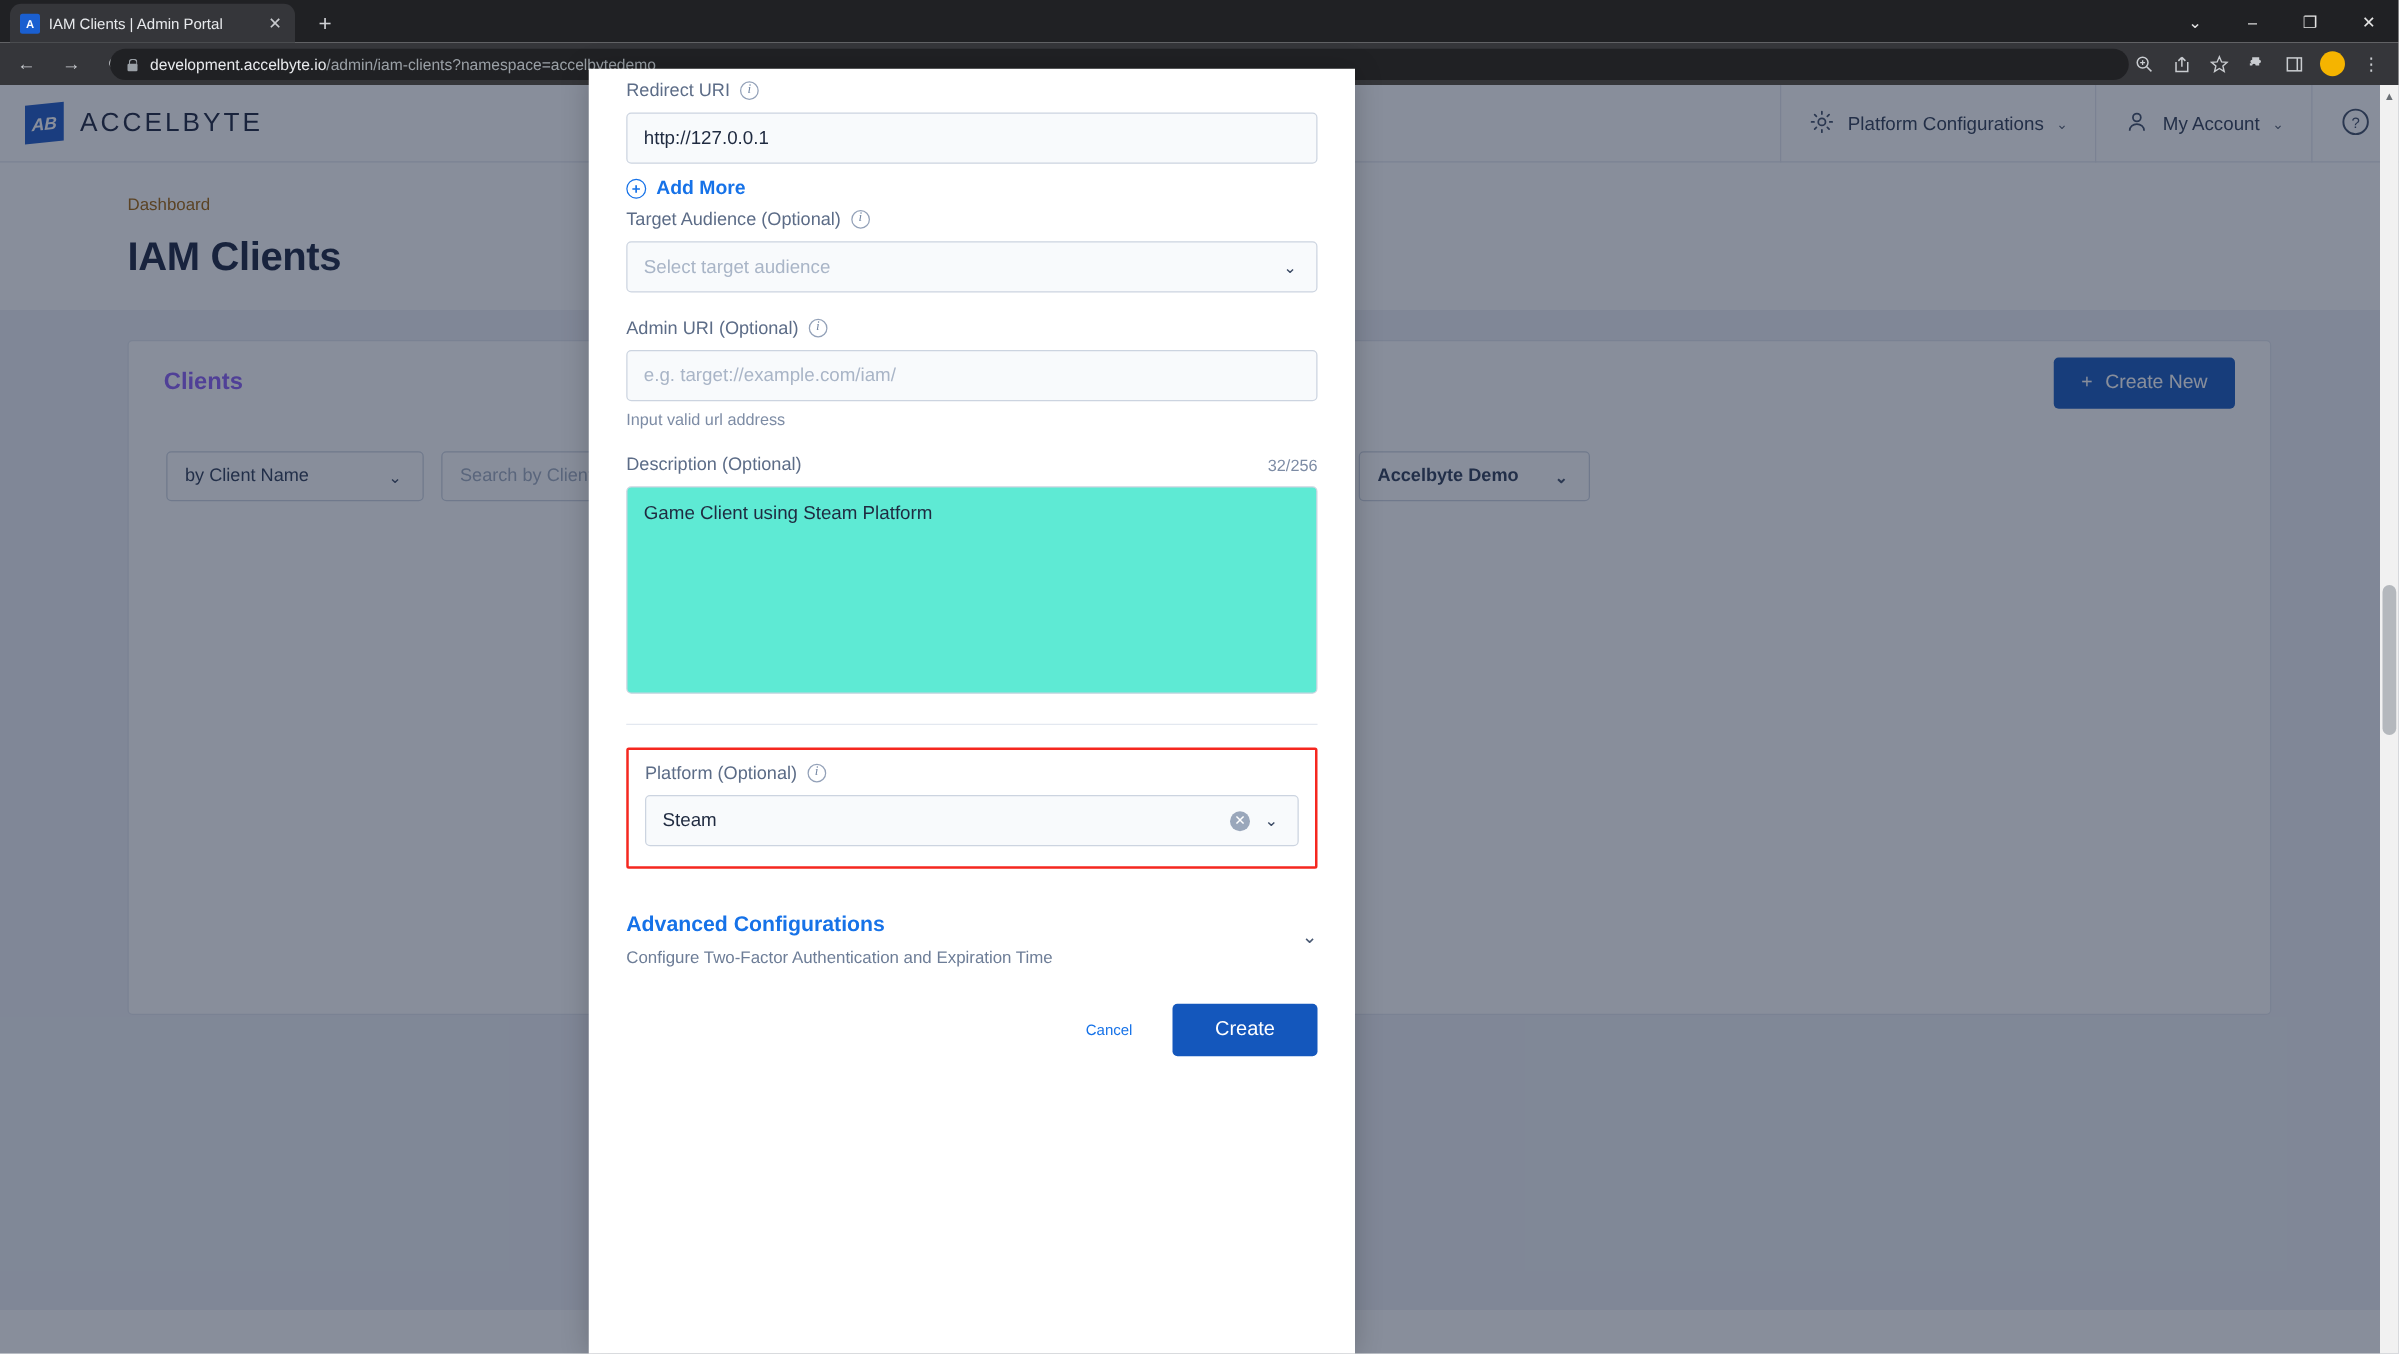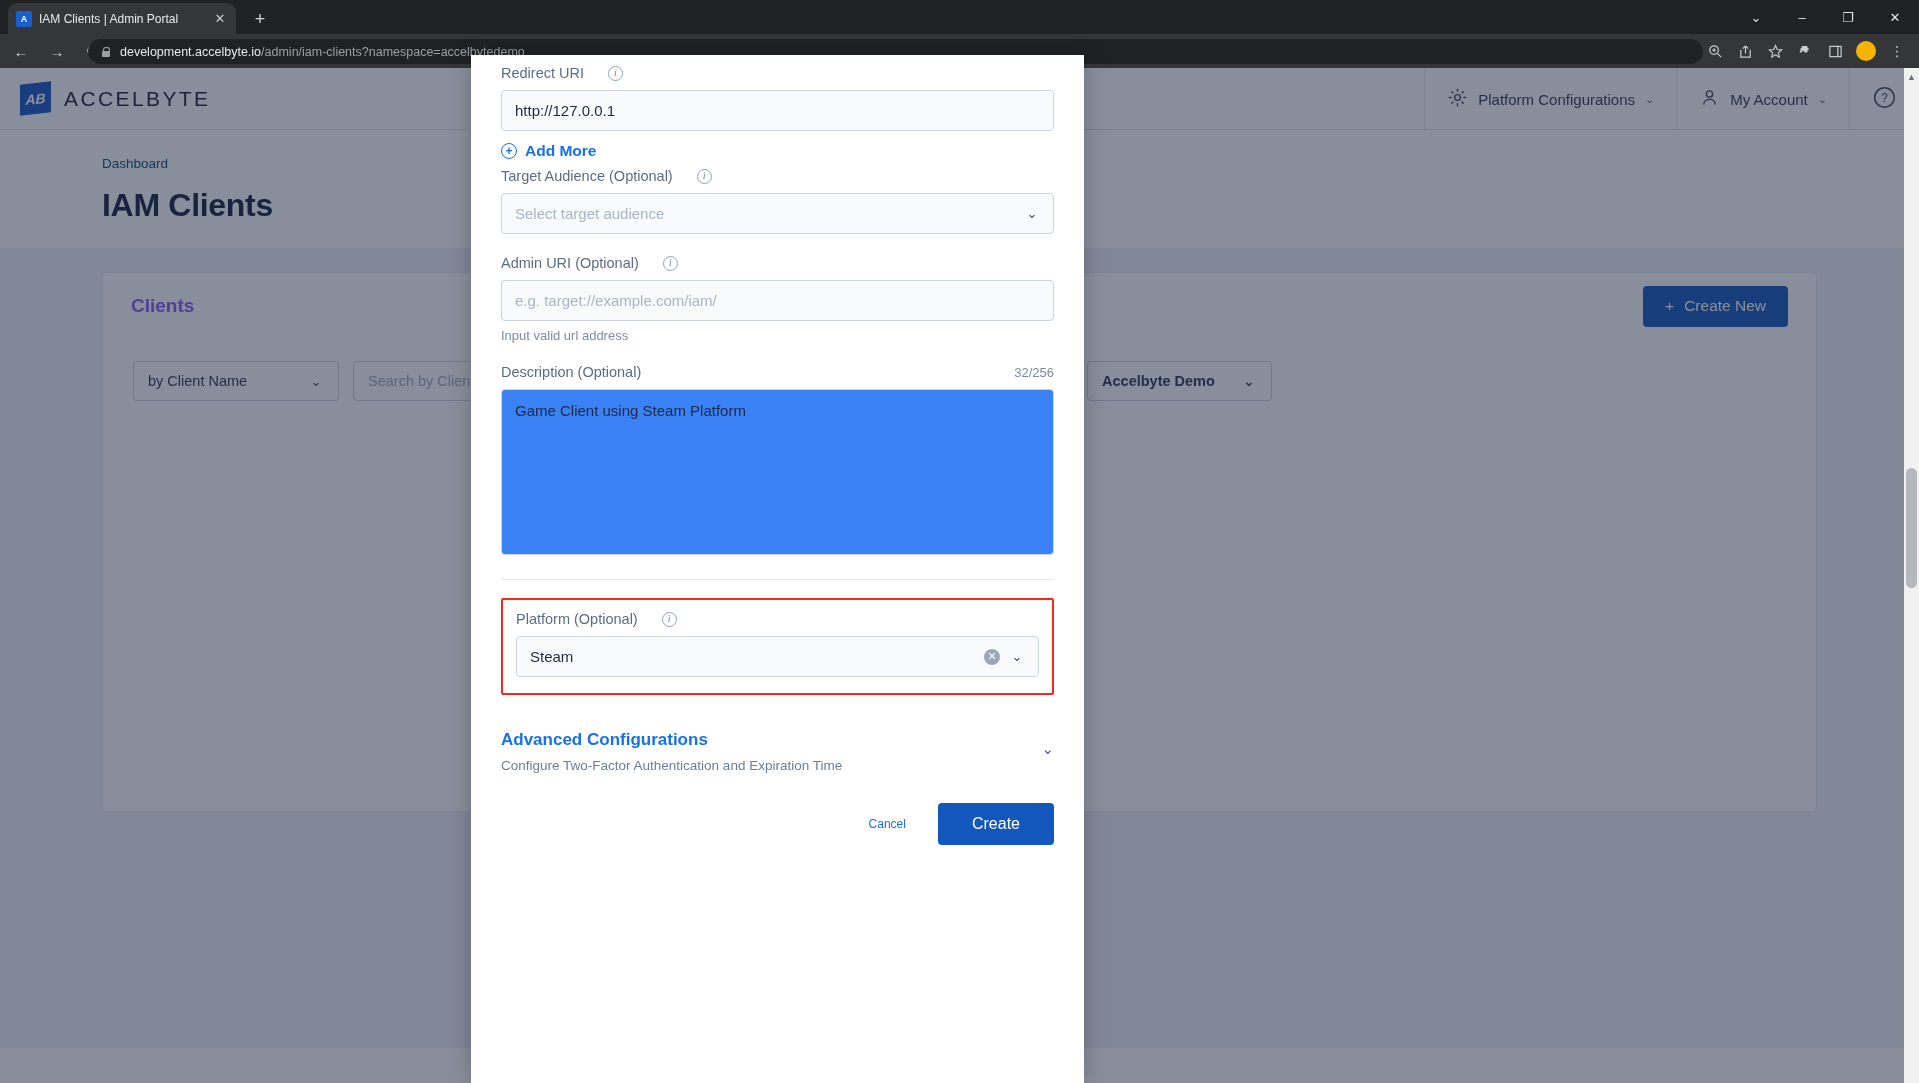--- a/index.html
+++ b/index.html
@@ -116,21 +116,21 @@
     position: absolute; right: 0; top: 0; height: 62px; display: flex; align-items: stretch;
   }
   .hdr-item {
     display: flex; align-items: center; gap: 10px; padding: 0 22px;
     font-size: 15px; color: #2d3a52; border-left: 1px solid #e3e7ee;
   }
   .gear-icon, .user-icon, .help-icon { flex: 0 0 auto; }
   .caret { font-size: 11px; color: #4a5568; }
 
   .breadcrumb-area { padding: 26px 0 0 102px; }
-  .crumb { font-size: 13.5px; color: #0c4a6e; }
+  .crumb { font-size: 13.5px; color: #a16207; }
   .page-title {
     font-size: 32px; color: #16213c; font-weight: 700; margin-top: 16px;
     letter-spacing: -0.3px;
   }
   .content-area { background: #eef1f6; margin-top: 24px; height: 800px; padding-top: 0; }
   .card {
     background: #ffffff; margin: 0 102px; border: 1px solid #e1e6ee;
     border-radius: 4px; height: 540px; position: relative;
   }
   .card-head {
@@ -165,21 +165,21 @@
     box-shadow: 0 2px 22px rgba(0,0,0,0.22);
   }
   .modal-body { padding: 0 30px; position: relative; }
 
   .field { margin-top: 0; }
   .field-label-row {
     display: flex; align-items: center; justify-content: space-between;
     margin-bottom: 9px;
   }
   .field-label {
-    font-size: 14.5px; color: #5c6c87; display: flex; align-items: center; gap: 24px;
+    font-size: 14.5px; color: #5c6c87; display: flex; gap: 8px;
   }
   .info-icon {
     width: 15px; height: 15px; border: 1.3px solid #93a1b8; border-radius: 50%;
     font-size: 10.5px; color: #7386a3; display: inline-flex;
     align-items: center; justify-content: center; font-style: italic;
     font-family: "Liberation Serif", serif; line-height: 1;
   }
   .counter { font-size: 13px; color: #7d8ca5; }
   .input {
     width: 100%; height: 41px; border: 1px solid #ccd4e0; border-radius: 4px;
@@ -197,21 +197,21 @@
     font-size: 15.5px; font-weight: 600; margin-top: 11px;
   }
   .plus-circle {
     width: 16px; height: 16px; border: 1.6px solid #1672e8; border-radius: 50%;
     display: inline-flex; align-items: center; justify-content: center;
     font-size: 12px; line-height: 1; flex: 0 0 auto;
   }
   .hint { font-size: 13px; color: #7d8ca5; margin-top: 7px; }
   .textarea {
     width: 100%; height: 166px; border: 1px solid #ccd4e0; border-radius: 4px;
-    background: #3b82f6; padding: 12px 13px; font-size: 15px; color: #1f2a40;
+    background: #5eead4; padding: 12px 13px; font-size: 15px; color: #1f2a40;
   }
   .divider { height: 1px; background: #e3e8f0; margin: 24px 0 0 0; }
   .section-title {
     font-size: 16px; color: #26334d; font-weight: 600; margin-top: 24px;
   }
   .highlight-box {
     border: 2.5px solid #f5271f; border-radius: 2px;
     padding: 11px 13px 16px 13px; margin-top: 18px;
   }
   .clear-x {

